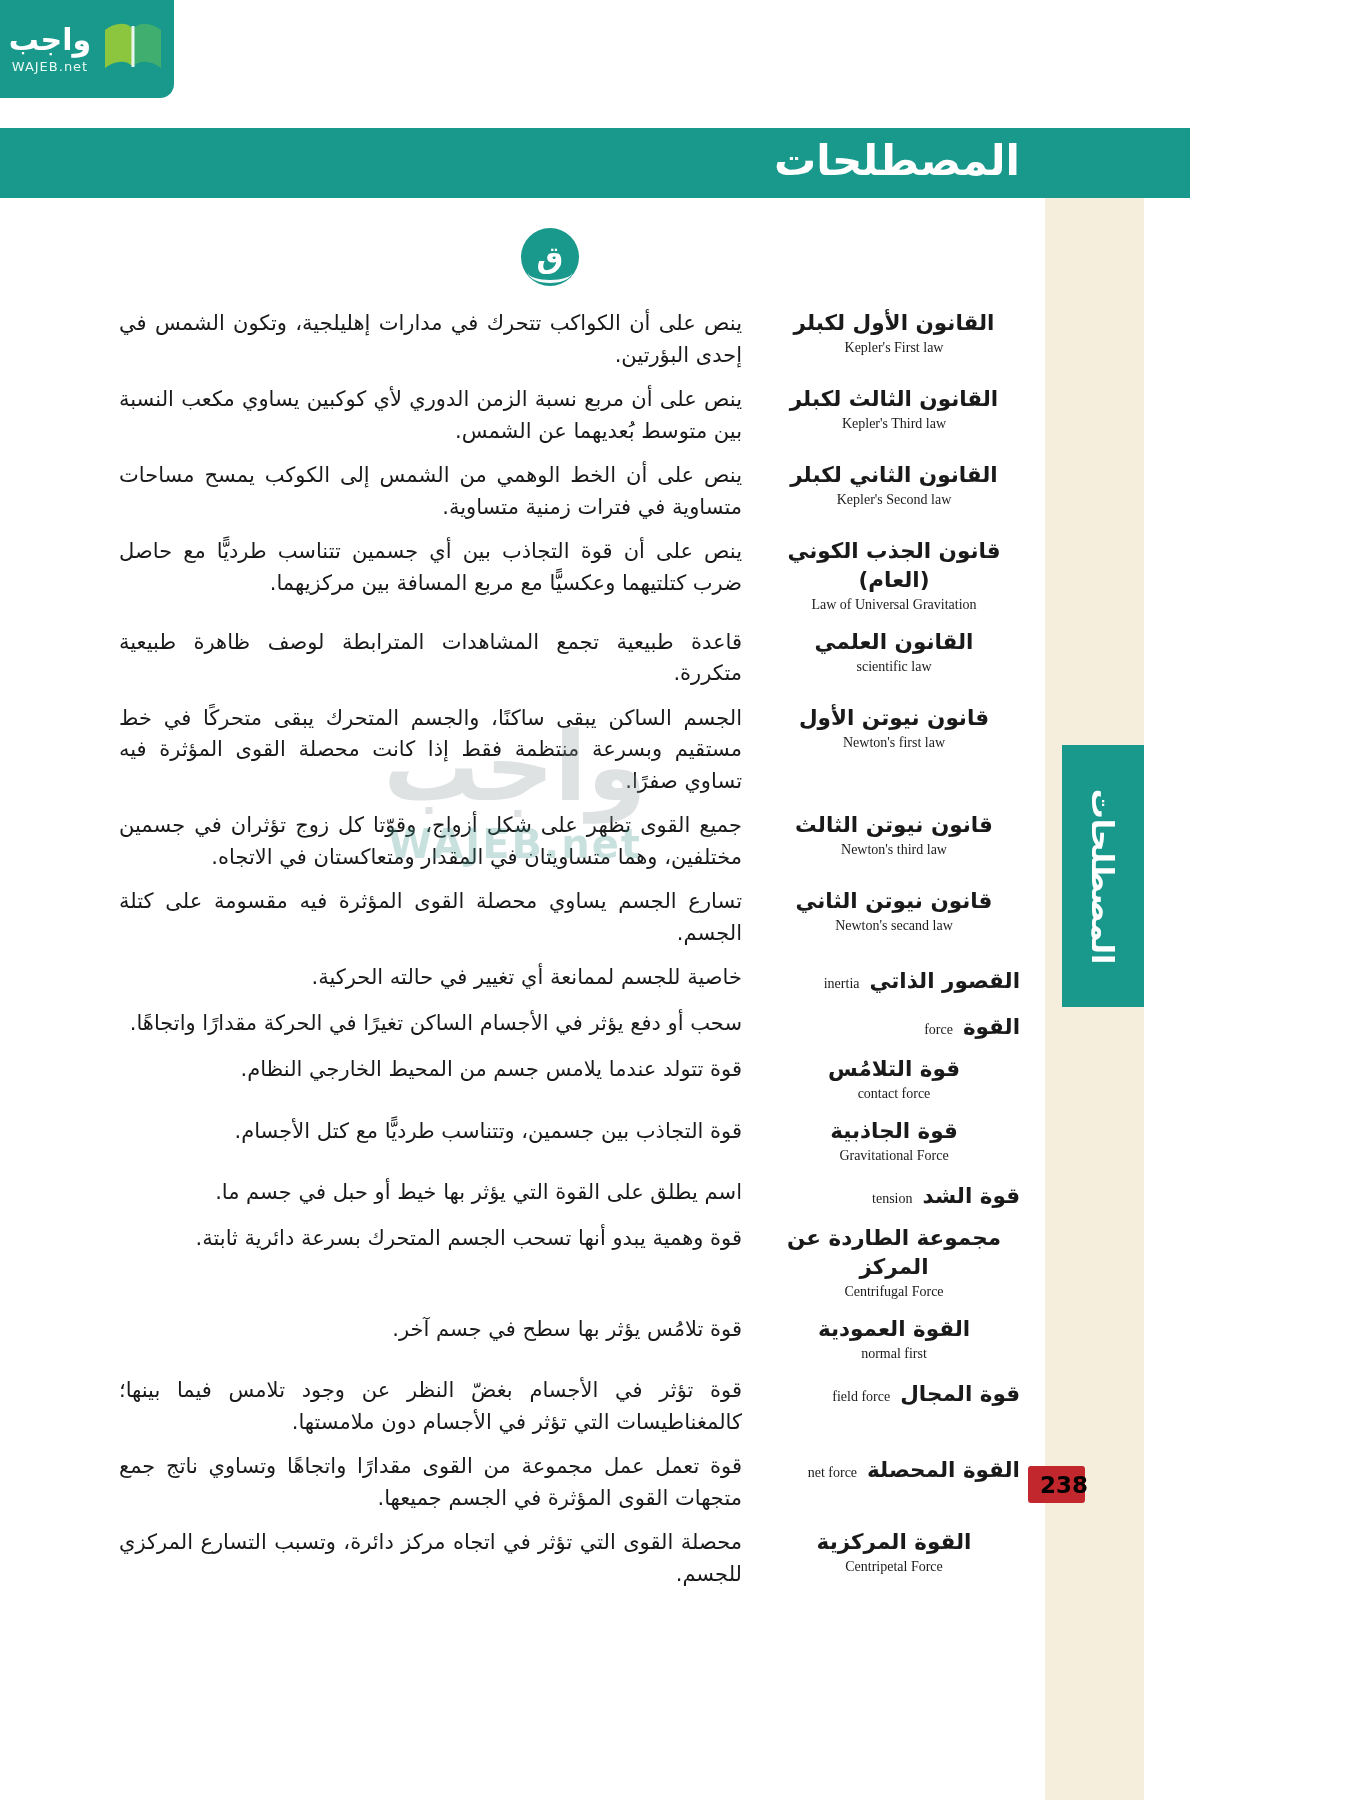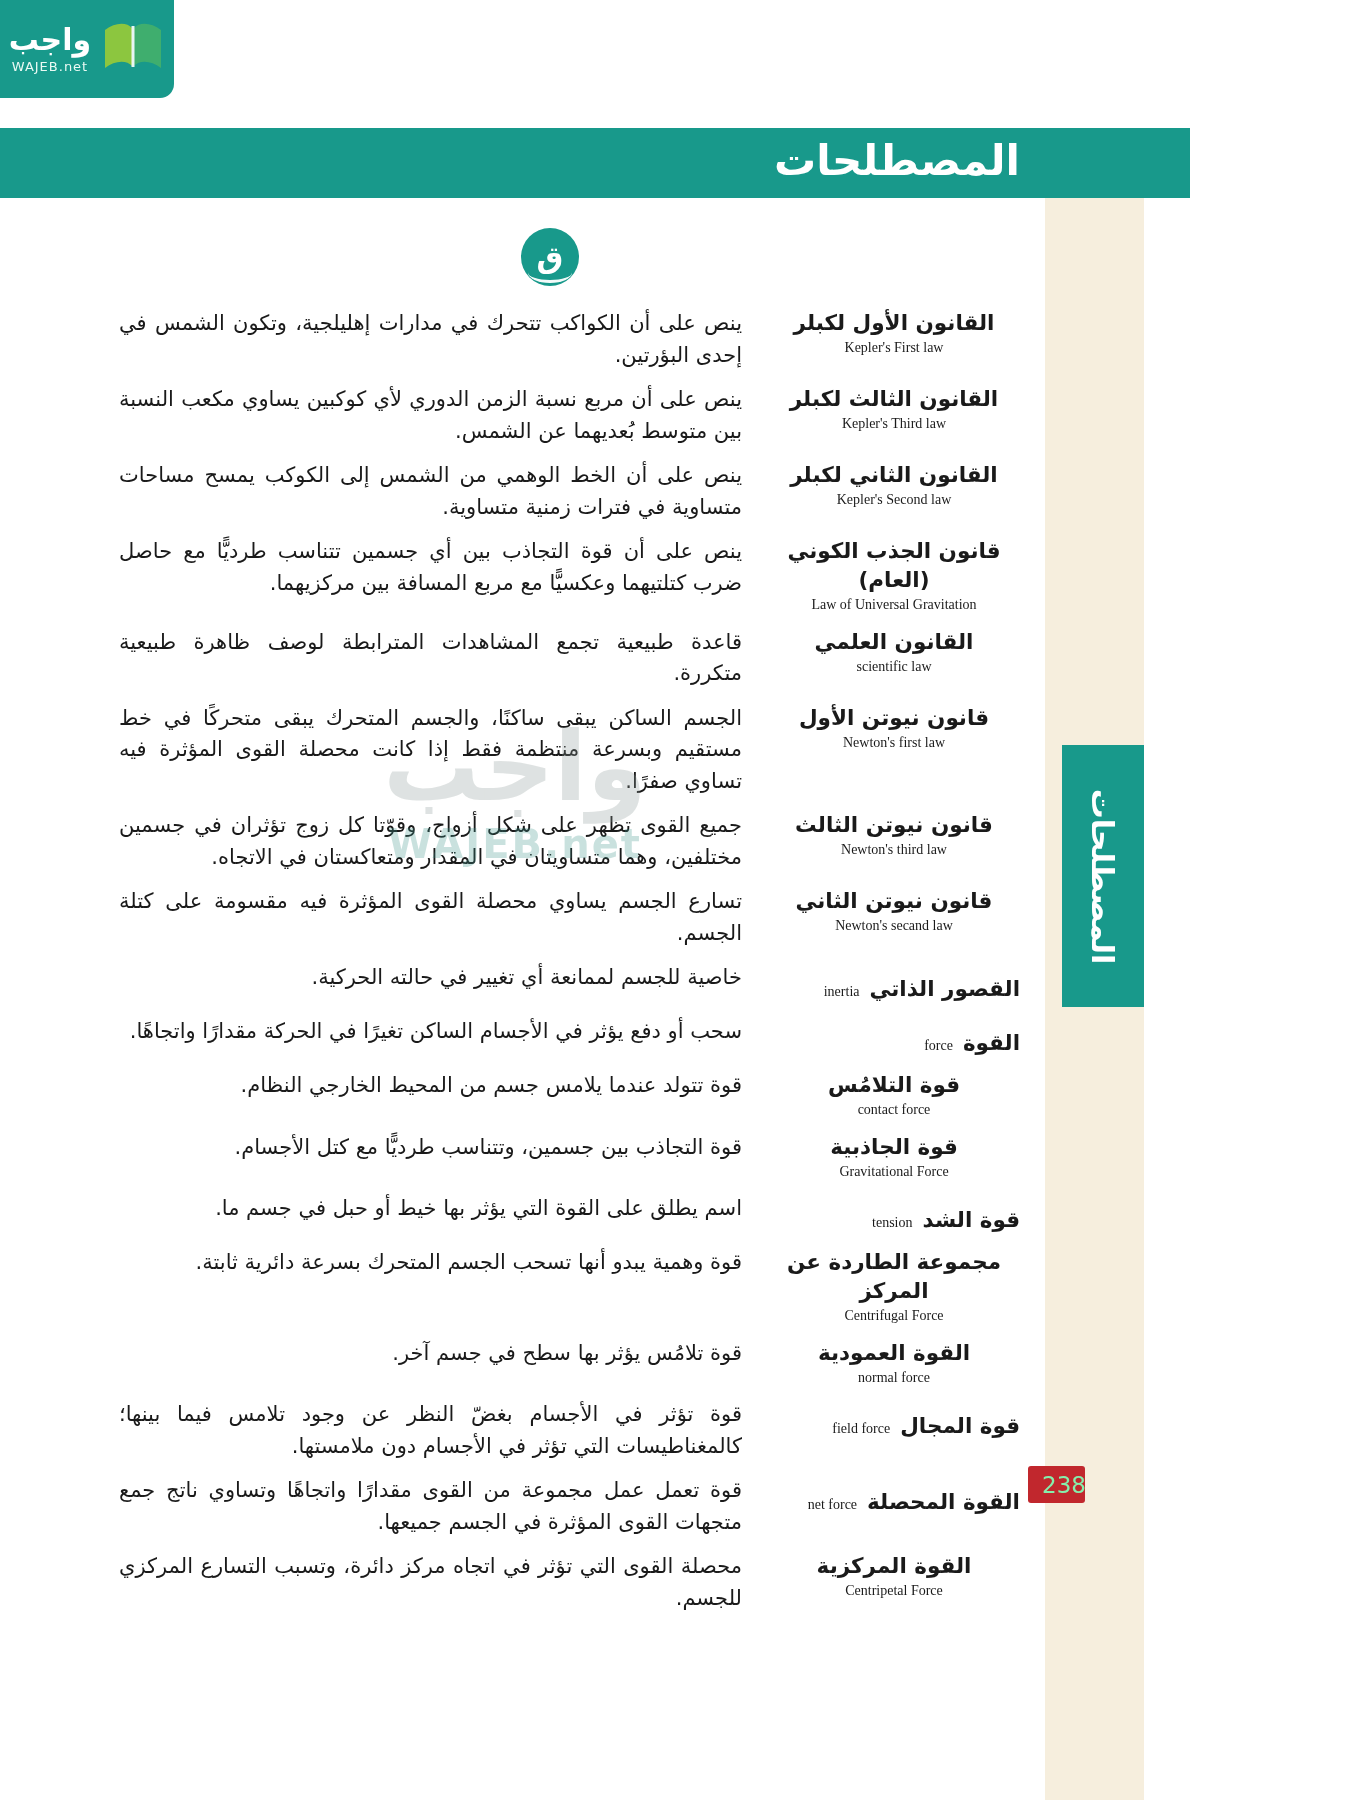--- a/index.html
+++ b/index.html
@@ -63,38 +63,38 @@
     direction:rtl; display:flex; flex-direction:column; gap:13px;
   }
   .entry { display:flex; gap:26px; align-items:flex-start; }
   .term { flex:0 0 252px; width:252px; }
   .term-ar { display:block; font-weight:bold; font-size:21.5px; text-align:center; line-height:1.35; }
   .term-en {
     display:block; font-family:"Liberation Serif", serif; font-size:14px;
     text-align:center; direction:ltr; margin-top:2px; line-height:1.25;
   }
   .term.inline { display:flex; flex-direction:row; align-items:baseline; gap:10px; justify-content:flex-start; }
-  .term.inline .term-ar, .term.inline .term-en { display:inline; margin-top:12px; }
+  .term.inline .term-ar, .term.inline .term-en { display:inline; margin-top:4px; }
   .definition {
     flex:1; font-size:21px; line-height:1.5; direction:rtl;
     text-align:justify; text-align-last:right; padding-left:4px;
   }
 
   
   .watermark {
     position:absolute; left:355px; top:715px; width:320px; text-align:center;
     opacity:.28; pointer-events:none; z-index:5;
   }
   .wm-ar { display:block; font-size:96px; font-weight:bold; color:#8d9a98; line-height:1.1; }
   .wm-en { display:block; font-size:40px; font-weight:bold; color:#3f968c; letter-spacing:2px; }
 
   
   .page-number {
     position:absolute; left:1028px; top:1466px; width:57px; height:37px;
-    background:var(--red,#c1272d); color:#86efac; font-weight:normal; font-size:23px;
+    background:var(--red,#c1272d); color:#000000; font-weight:bold; font-size:23px;
     display:flex; align-items:center; justify-content:center; border-radius:3px; z-index:6;padding-left:15px;
   }
 </style>
 </head>
 <body>
 
 <div class="page">
 
   <div class="logo">
     <div class="logo-text">
@@ -230,21 +230,21 @@
     <div class="term">
       <span class="term-ar">مجموعة الطاردة عن المركز</span>
       <span class="term-en">Centrifugal Force</span>
     </div>
     <div class="definition">قوة وهمية يبدو أنها تسحب الجسم المتحرك بسرعة دائرية ثابتة.</div>
   </div>
 
   <div class="entry">
     <div class="term">
       <span class="term-ar">القوة العمودية</span>
-      <span class="term-en">normal force</span>
+      <span class="term-en">normal first</span>
     </div>
     <div class="definition">قوة تلامُس يؤثر بها سطح في جسم آخر.</div>
   </div>
 
   <div class="entry">
     <div class="term inline">
       <span class="term-ar">قوة المجال</span>
       <span class="term-en">field force</span>
     </div>
     <div class="definition">قوة تؤثر في الأجسام بغضّ النظر عن وجود تلامس فيما بينها؛ كالمغناطيسات التي تؤثر في الأجسام دون ملامستها.</div>

